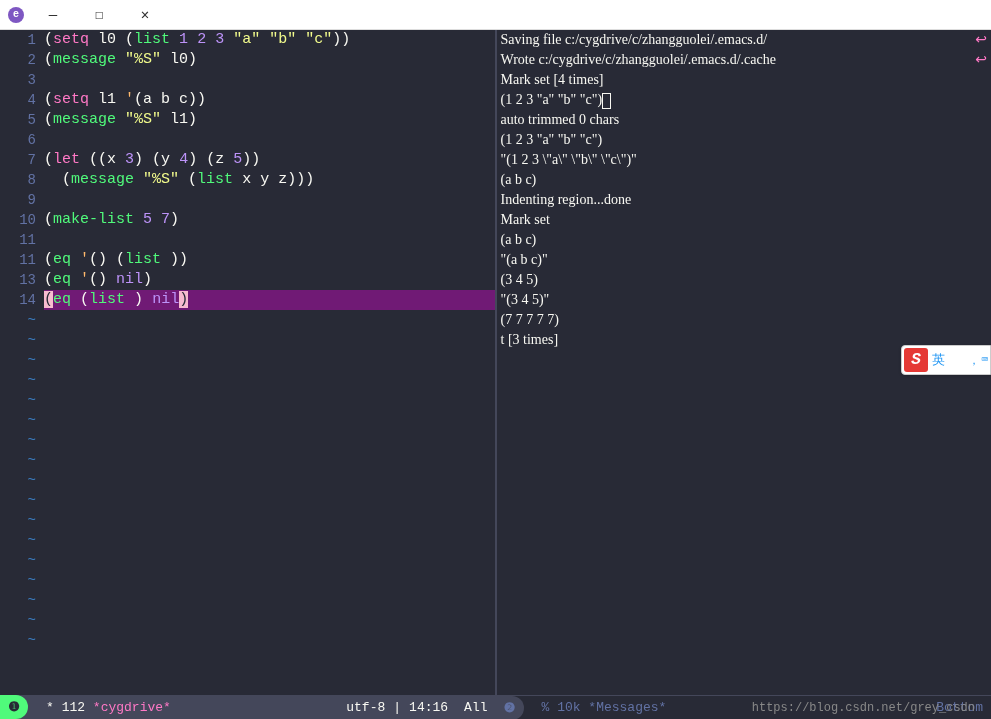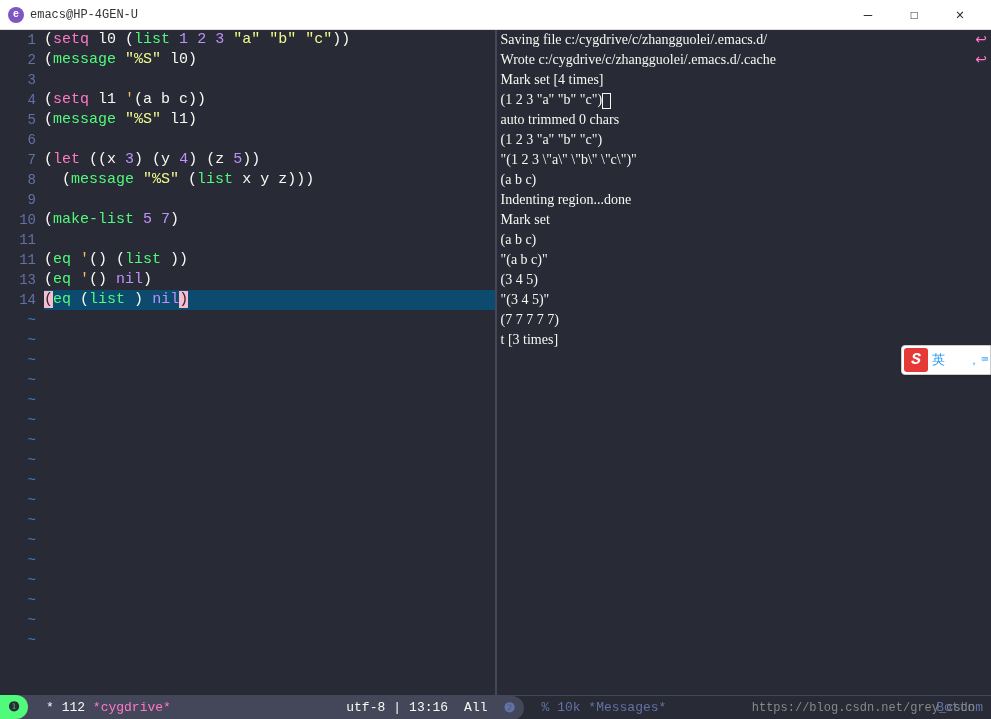--- a/index.html
+++ b/index.html
@@ -75,21 +75,21 @@
     .ln { display: block; height: 20px; }
     .tilde { color: #3b7fc4; padding-left: 20px; }
     .paren { color: #f8f8f2; }
     .kw { color: #ff79c6; }
     .fn { color: #50fa7b; }
     .str { color: #f1fa8c; }
     .num { color: #bd93f9; }
     .sym { color: #f8f8f2; }
     .const { color: #bd93f9; }
     .quote { color: #ffb86c; }
-    .hl-line { background: #0c4a6e; }
+    .hl-line { background: #701a75; }
     .cursor-block { background: #f8bbd0; color: #282a36; }
     .hl-match { background: #f8bbd0; color: #282a36; }
     .right-content {
       font-size: 14px;
       line-height: 20px;
       color: #f8f8f2;
       white-space: pre;
       padding-left: 4px;
       font-family: Liberation Serif, serif;
     }
@@ -175,21 +175,20 @@
     .ime-txt { color: #2196f3; font-size: 13px; margin-left: 4px; }
     .ime-icons { margin-left: auto; color: #2196f3; font-size: 11px; display:flex; gap:2px;}
     .cursor-box { display:inline-block; width:9px; height:16px; border:1px solid #f8f8f2; vertical-align:middle;}
     .arrow-cont { color: #ff79c6; }
   </style>
 </head>
 <body>
 
 <div class="titlebar">
   <div class="titlebar-icon">e</div>
-  <div class="titlebar-text">emacs@HP-4GEN-U</div>
   <div class="titlebar-controls">
     <div class="titlebar-btn">—</div>
     <div class="titlebar-btn">☐</div>
     <div class="titlebar-btn">✕</div>
   </div>
 </div>
 
 <div class="editor-area">
   <div class="pane left">
     <div class="gutter" id="gutter-left">
@@ -232,21 +231,21 @@
   </div>
 </div>
 
 <div class="modeline">
   <div class="ml-left">
     <div class="ml-indicator">❶</div>
     <span class="ml-seg"><span>*</span> <span>112</span> <span class="ml-buffer">*cygdrive*</span></span>
     <span class="ml-spacer"></span>
     <span class="ml-seg">utf-8</span>
     <span>|</span>
-    <span class="ml-seg">13:16</span>
+    <span class="ml-seg">14:16</span>
     <span class="ml-seg">All</span>
   </div>
   <div class="ml-right">
     <div class="ml-indicator inactive">❷</div>
     <span class="ml-seg"><span>%</span> <span>10k</span> <span class="ml-buffer inactive">*Messages*</span></span>
     <span class="ml-spacer"></span>
     <span class="ml-seg">Bottom</span>
   </div>
 </div>
 

